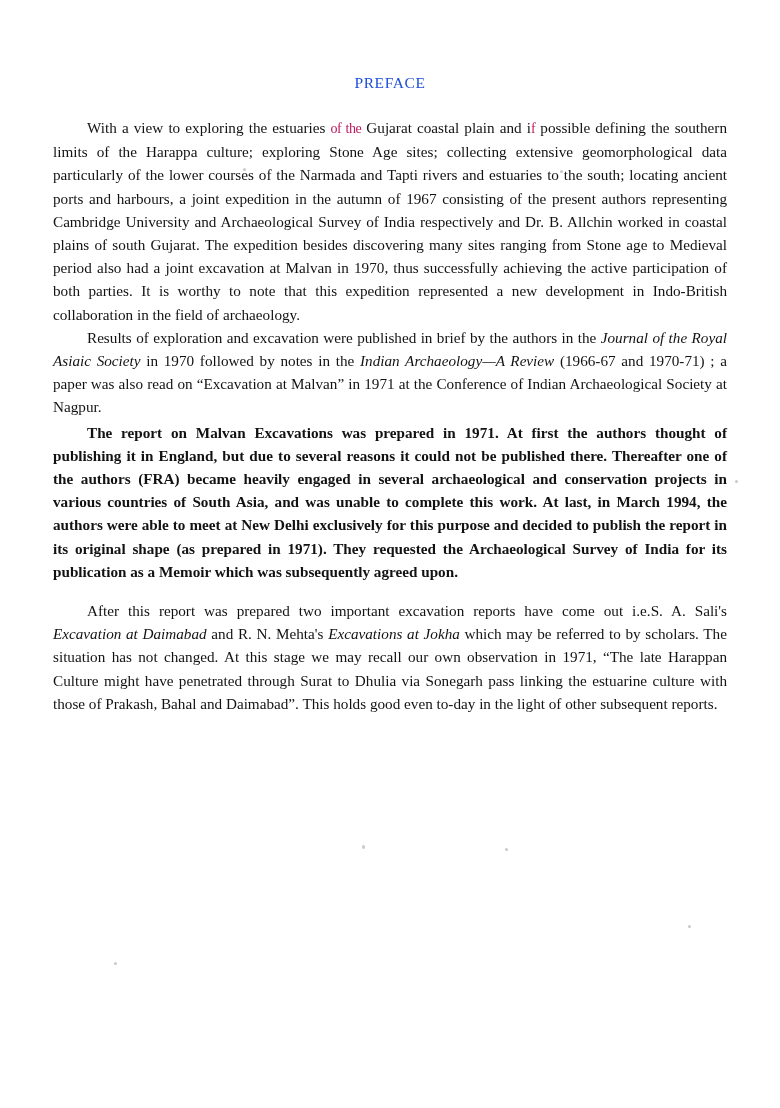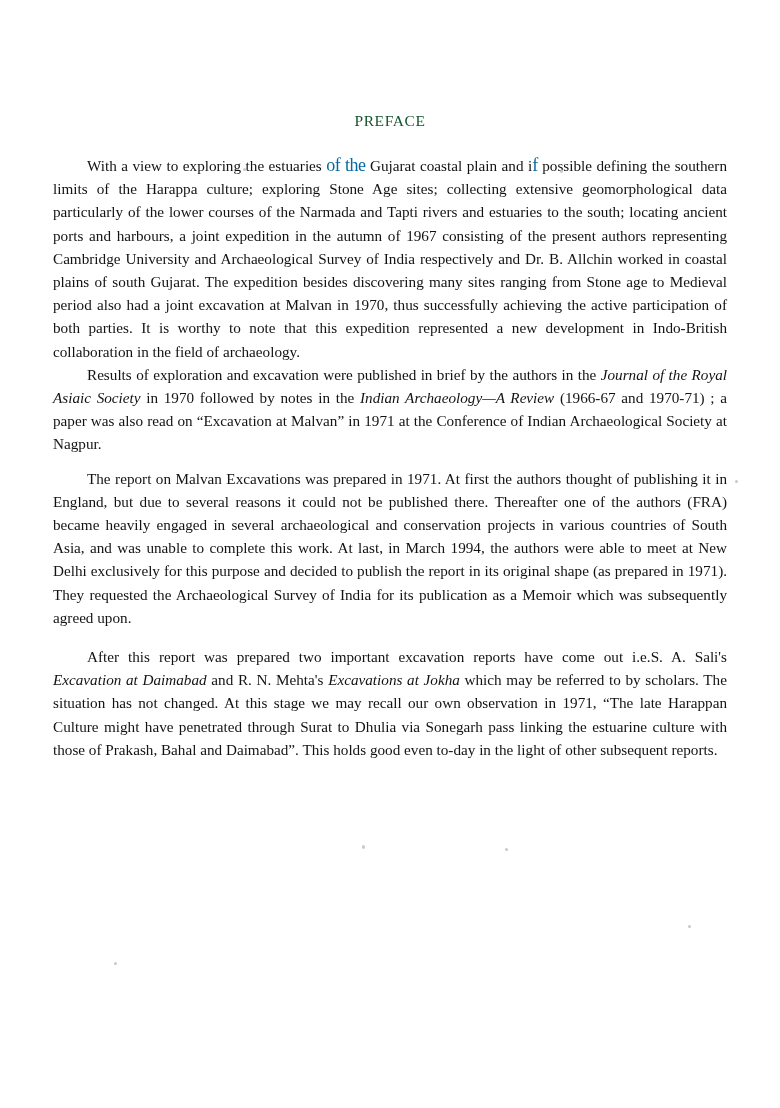--- a/index.html
+++ b/index.html
@@ -25,48 +25,48 @@
     left: 53px;
     top: 0;
     width: 674px;
   }
   .page-title {
     text-align: center;
     font-size: 15.5px;
     letter-spacing: 0.6px;
     font-weight: normal;
     margin: 0;
-    padding-top: 112px;
-    color: #14532d;
+    padding-top: 74px;
+    color: #1d4ed8;
   }
   .para {
     text-align: justify;
     text-justify: inter-word;
     font-size: 15.2px;
     line-height: 23.2px;
     margin: 0;
     color: #121212;
     text-indent: 34px;
     hyphens: none;
   }
   .para.p1 { margin-top: 24px; }
   .para.p2 { }
-  .para.p3 { margin-top: 11px; }
+  .para.p3 { margin-top: 2px; font-weight: bold; }
   .para.p4 { margin-top: 16px; }
   .para.p5 { margin-top: 16px; }
 
   
   .tight { word-spacing: -0.4px; }
 
   i { font-style: italic; }
 
   .faded {
-    color: #0369a1;
+    color: #be185d;
     letter-spacing: -0.5px;
-    font-size: 18px;
+    font-size: 14px;
   }
 
   
   .speck {
     position: absolute;
     background: #c9c9c9;
     border-radius: 50%;
     pointer-events: none;
   }
 </style>

